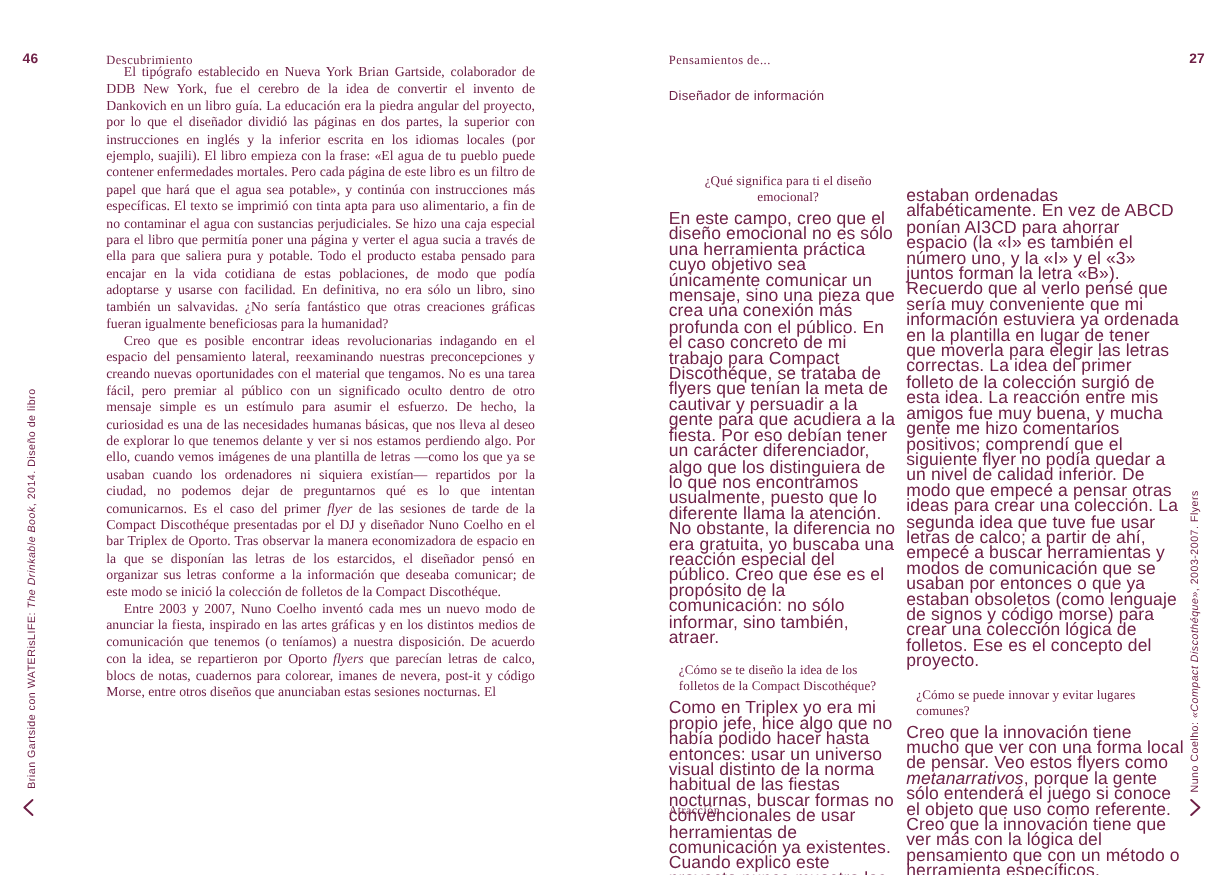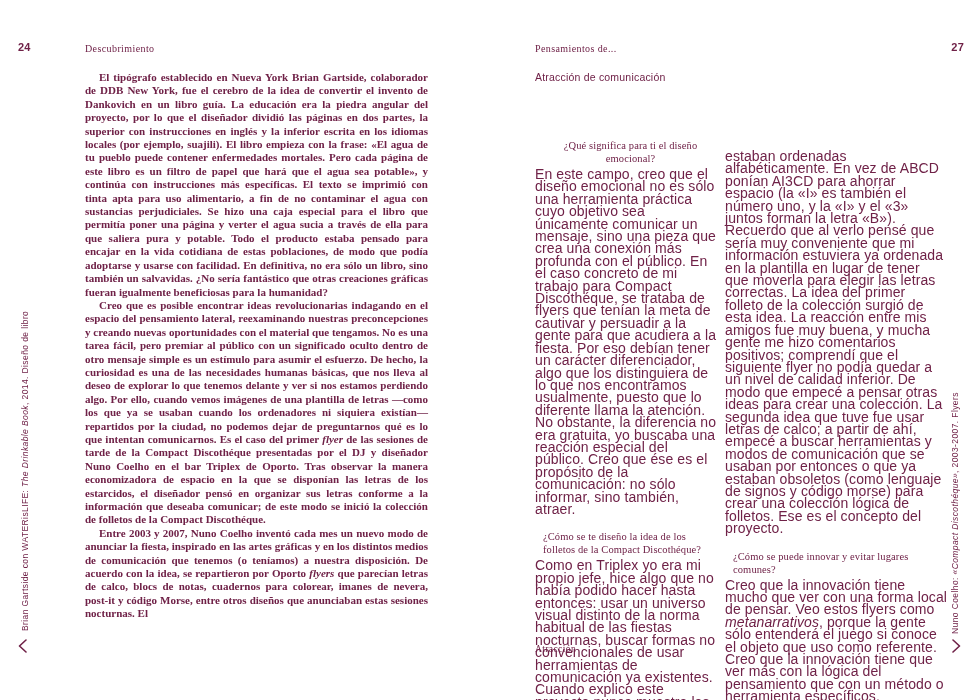--- a/index.html
+++ b/index.html
@@ -21,24 +21,23 @@
   .folio-right{right:16px;}
   .running-head{
     position:absolute;top:43px;font-size:10px;letter-spacing:.4px;
     text-align:left;
   }
   .running-head-left{left:85px;width:343px;}
   .running-head-right{left:535px;width:370px;}
 
   
   .body-block{
-    position:absolute;left:85px;top:71px;width:343px;
+    position:absolute;left:85px;top:52px;width:343px;
     font-size:11px;line-height:13.4px;text-align:justify;
     hyphens:none;
-    font-weight:bold;
   }
   .body-block p{margin:0;text-indent:14px;}
 
   
   .person-head{position:absolute;left:535px;top:64px;}
   .person-title{
     font-family:"Liberation Sans", sans-serif;font-weight:bold;
     font-size:21px;letter-spacing:.2px;margin:0;
   }
   .person-subtitle{
@@ -86,21 +85,21 @@
   .nav-chevron svg{display:block;width:100%;height:100%;}
 
   i{font-style:italic;}
 </style>
 </head>
 <body>
 
 <div class="spread">
 
   <div>
-    <div class="folio folio-left">24</div>
+    <div class="folio folio-left">46</div>
     <div class="running-head running-head-left">Descubrimiento</div>
 
     <div class="body-block">
       <p><span>El tipógrafo establecido en Nueva York Brian Gartside, colaborador de DDB New York, fue el cerebro de la idea de convertir el invento de Dankovich en un libro guía. La educación era la piedra angular del proyecto, por lo que el diseñador dividió las páginas en dos partes, la superior con instrucciones en inglés y la inferior escrita en los idiomas locales (por ejemplo, suajili). El libro empieza con la frase: «El agua de tu pueblo puede contener enfermedades mortales. Pero cada página de este libro es un filtro de papel que hará que el agua sea potable», y continúa con instrucciones más específicas. El texto se imprimió con tinta apta para uso alimentario, a fin de no contaminar el agua con sustancias perjudiciales. Se hizo una caja especial para el libro que permitía poner una página y verter el agua sucia a través de ella para que saliera pura y potable. Todo el producto estaba pensado para encajar en la vida cotidiana de estas poblaciones, de modo que podía adoptarse y usarse con facilidad. En definitiva, no era sólo un libro, sino también un salvavidas. ¿No sería fantástico que otras creaciones gráficas fueran igualmente beneficiosas para la humanidad?</span></p>
       <p><span>Creo que es posible encontrar ideas revolucionarias indagando en el espacio del pensamiento lateral, reexaminando nuestras preconcepciones y creando nuevas oportunidades con el material que tengamos. No es una tarea fácil, pero premiar al público con un significado oculto dentro de otro mensaje simple es un estímulo para asumir el esfuerzo. De hecho, la curiosidad es una de las necesidades humanas básicas, que nos lleva al deseo de explorar lo que tenemos delante y ver si nos estamos perdiendo algo. Por ello, cuando vemos imágenes de una plantilla de letras —como los que ya se usaban cuando los ordenadores ni siquiera existían— repartidos por la ciudad, no podemos dejar de preguntarnos qué es lo que intentan comunicarnos. Es el caso del primer </span><i>flyer</i><span> de las sesiones de tarde de la Compact Discothéque presentadas por el DJ y diseñador Nuno Coelho en el bar Triplex de Oporto. Tras observar la manera economizadora de espacio en la que se disponían las letras de los estarcidos, el diseñador pensó en organizar sus letras conforme a la información que deseaba comunicar; de este modo se inició la colección de folletos de la Compact Discothéque.</span></p>
       <p><span>Entre 2003 y 2007, Nuno Coelho inventó cada mes un nuevo modo de anunciar la fiesta, inspirado en las artes gráficas y en los distintos medios de comunicación que tenemos (o teníamos) a nuestra disposición. De acuerdo con la idea, se repartieron por Oporto </span><i>flyers</i><span> que parecían letras de calco, blocs de notas, cuadernos para colorear, imanes de nevera, post-it y código Morse, entre otros diseños que anunciaban estas sesiones nocturnas. El</span></p>
     </div>
 
     <div class="edge-caption edge-caption-left"><span>Brian Gartside con WATERisLIFE: </span><i>The Drinkable Book</i><span>, 2014. Diseño de libro</span></div>
 
@@ -109,21 +108,21 @@
           <polyline points="8,1 1.5,7 8,13" fill="none" stroke="#6f2147" stroke-width="1.6" stroke-linecap="round" stroke-linejoin="round"></polyline>
         </svg>
     </div>
   </div>
 
   <div>
     <div class="running-head running-head-right">Pensamientos de...</div>
     <div class="folio folio-right">27</div>
 
     <div class="person-head">
-      <p class="person-subtitle">Atracción de comunicación</p>
+      <p class="person-subtitle">Diseñador de información</p>
     </div>
 
     <div class="col col-1">
       <p class="question">¿Qué significa para ti el diseño emocional?</p>
       <p class="answer"><span>En este campo, creo que el diseño emocional no es sólo una herramienta práctica cuyo objetivo sea únicamente comunicar un mensaje, sino una pieza que crea una conexión más profunda con el público. En el caso concreto de mi trabajo para Compact Discothéque, se trataba de flyers que tenían la meta de cautivar y persuadir a la gente para que acudiera a la fiesta. Por eso debían tener un carácter diferenciador, algo que los distinguiera de lo que nos encontramos usualmente, puesto que lo diferente llama la atención. No obstante, la diferencia no era gratuita, yo buscaba una reacción especial del público. Creo que ése es el propósito de la comunicación: no sólo informar, sino también, atraer.</span></p>
       <p class="question">¿Cómo se te diseño la idea de los folletos de la Compact Discothéque?</p>
       <p class="answer"><span>Como en Triplex yo era mi propio jefe, hice algo que no había podido hacer hasta entonces: usar un universo visual distinto de la norma habitual de las fiestas nocturnas, buscar formas no convencionales de usar herramientas de comunicación ya existentes. Cuando explico este proyecto nunca muestro los dos o tres primeros flyers, porque son diferentes del resto de la colección. La idea final apareció más o menos por casualidad. Estaba empleando plantillas de letras en otro proyecto y me di cuenta de que las letras de las plantillas no</span></p>
     </div>
 
     <div class="col col-2">

